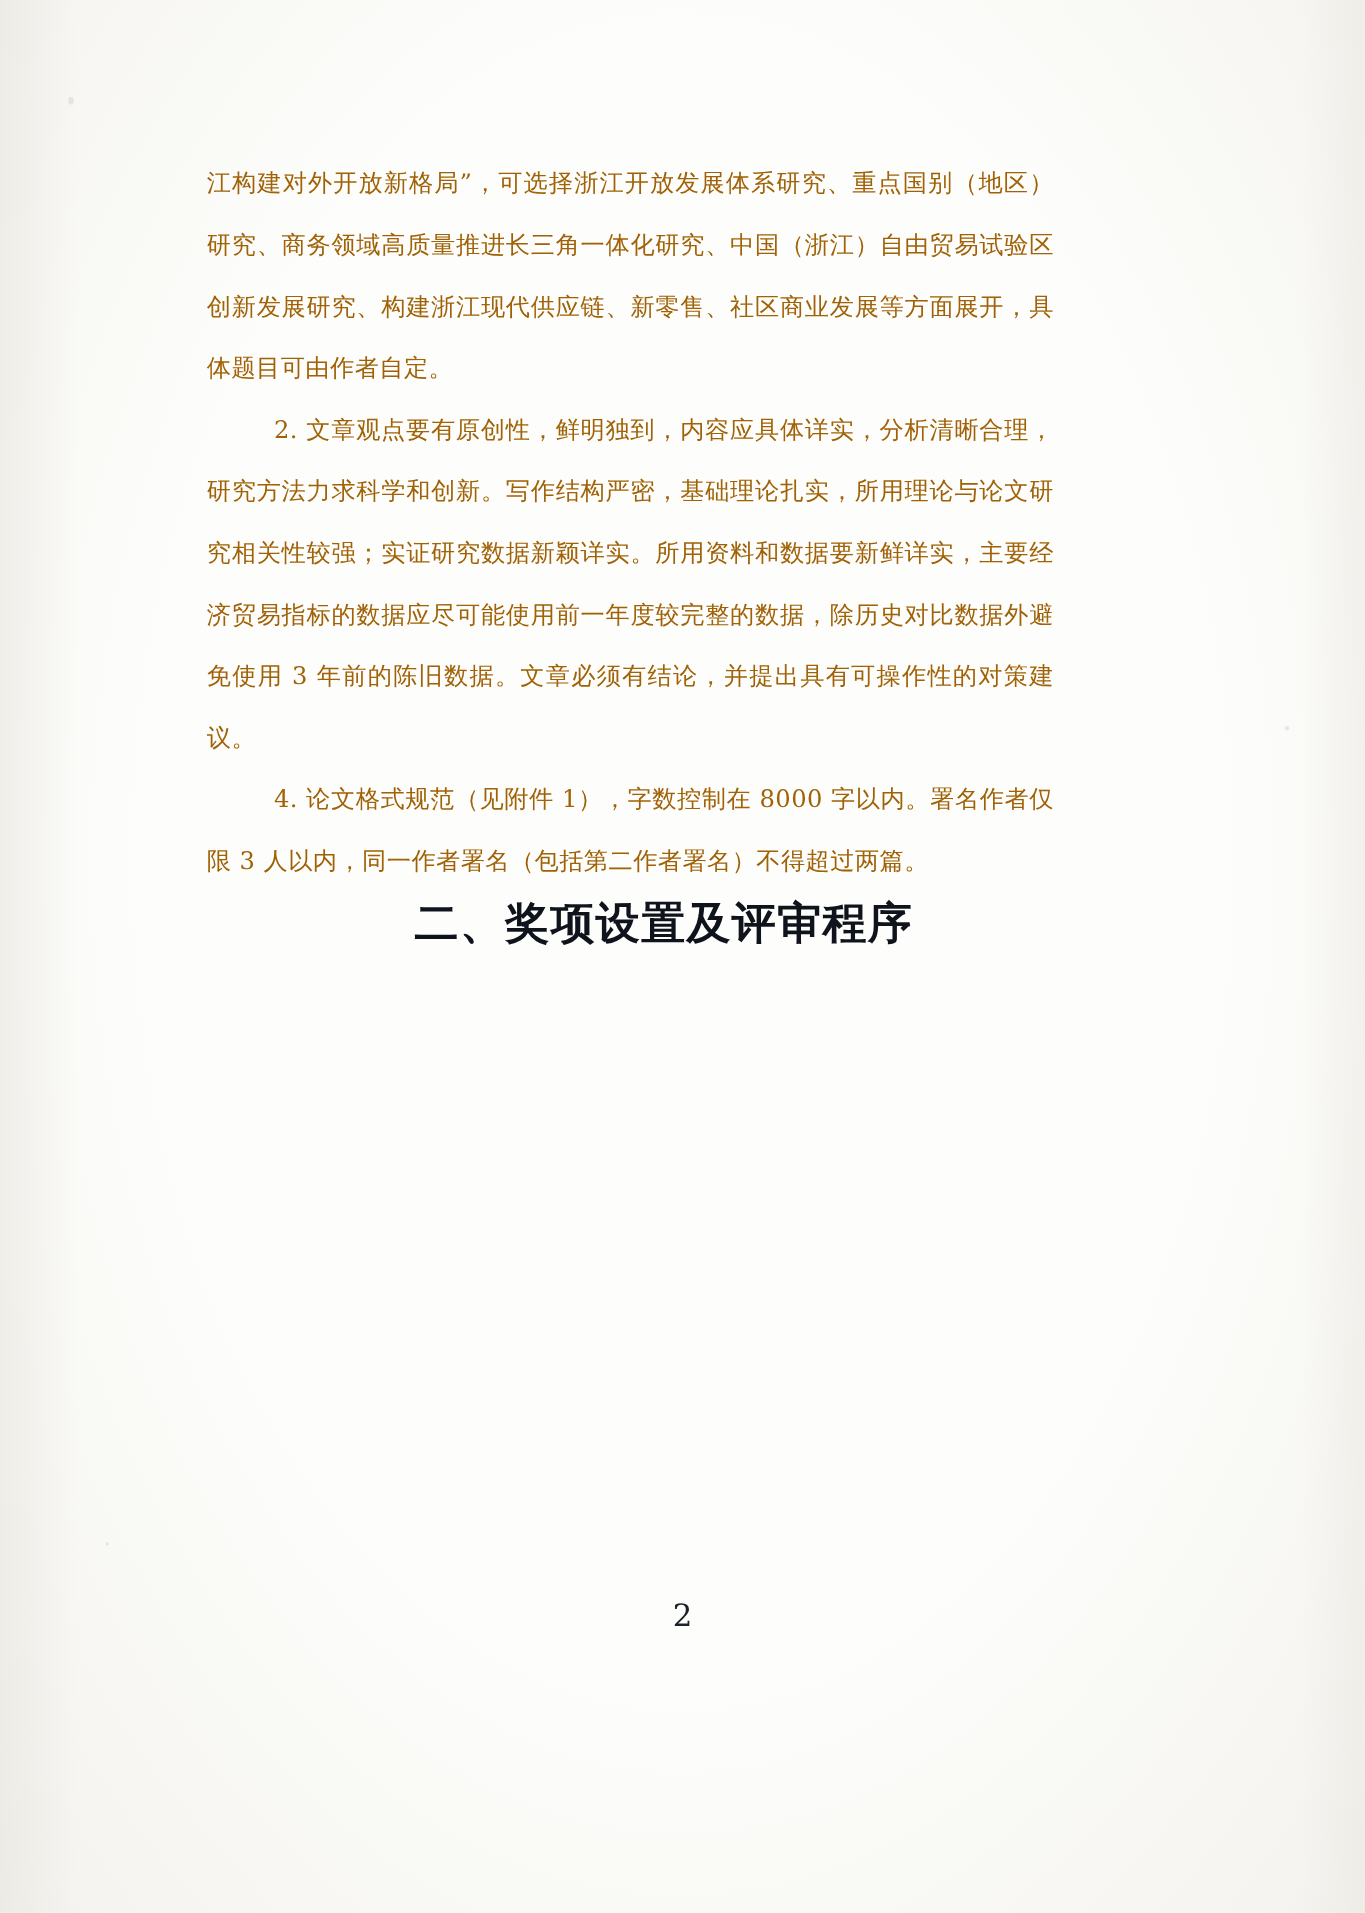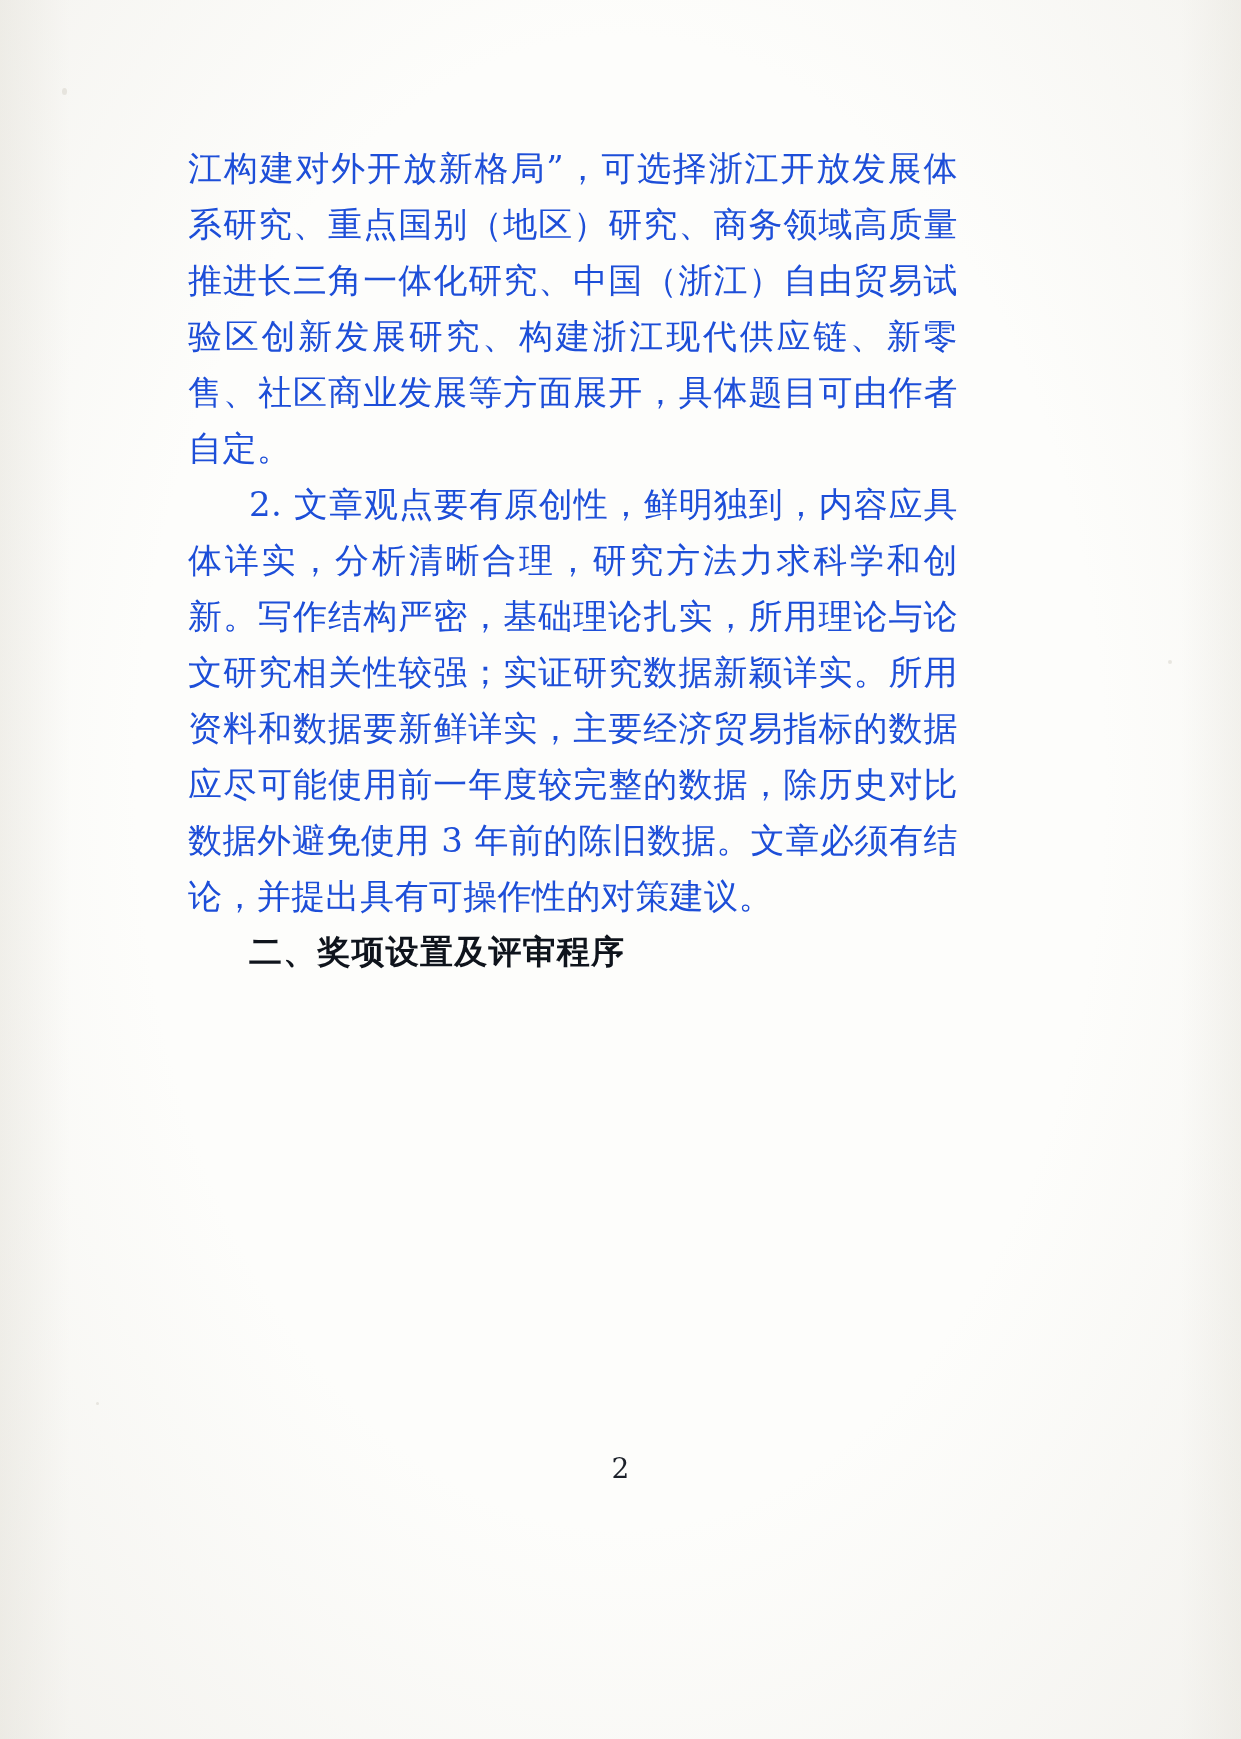--- a/index.html
+++ b/index.html
@@ -34,39 +34,40 @@
     opacity: .55;
   }
   .content {
     position: absolute;
     left: 188px;
     top: 140px;
     width: 770px;
   }
   p {
     margin: 0;
-    color: #1d4ed8;
-    font-size: 34px;
+    color: #a16207;
+    font-size: 22px;
     line-height: 56px;
     text-align: justify;
     text-justify: inter-ideograph;
     letter-spacing: 0.4px;
   }
   p.indent {
     text-indent: 61px;
   }
   .heading {
     margin: 0;
     color: #0f141c;
-    font-size: 33px;
+    font-size: 40px;
     line-height: 56px;
     font-weight: bold;
     text-indent: 61px;
     letter-spacing: 1.2px;
     font-family: "DejaVu Sans", "Liberation Sans", sans-serif;
+    text-align: center;
   }
   .block {
     margin-bottom: 0px;
   }
   .page-number {
     position: absolute;
     left: 0;
     right: 0;
     top: 1452px;
     text-align: center;
@@ -84,19 +85,20 @@
   <div class="speck" style="left:1168px;top:660px;width:4px;height:4px;"></div>
   <div class="speck" style="left:96px;top:1402px;width:3px;height:3px;"></div>
 
   <div class="content">
 
     <p class="block">江构建对外开放新格局”，可选择浙江开放发展体系研究、重点国别（地区）研究、商务领域高质量推进长三角一体化研究、中国（浙江）自由贸易试验区创新发展研究、构建浙江现代供应链、新零售、社区商业发展等方面展开，具体题目可由作者自定。</p>
 
     <p class="block indent">2. 文章观点要有原创性，鲜明独到，内容应具体详实，分析清晰合理，研究方法力求科学和创新。写作结构严密，基础理论扎实，所用理论与论文研究相关性较强；实证研究数据新颖详实。所用资料和数据要新鲜详实，主要经济贸易指标的数据应尽可能使用前一年度较完整的数据，除历史对比数据外避免使用 3 年前的陈旧数据。文章必须有结论，并提出具有可操作性的对策建议。</p>
 
 
+    <p class="block indent">4. 论文格式规范（见附件 1），字数控制在 8000 字以内。署名作者仅限 3 人以内，同一作者署名（包括第二作者署名）不得超过两篇。</p>
 
     <h2 class="heading">二、奖项设置及评审程序</h2>
 
   </div>
 
   <div class="page-number">2</div>
 </div>
 
 </body></html>

